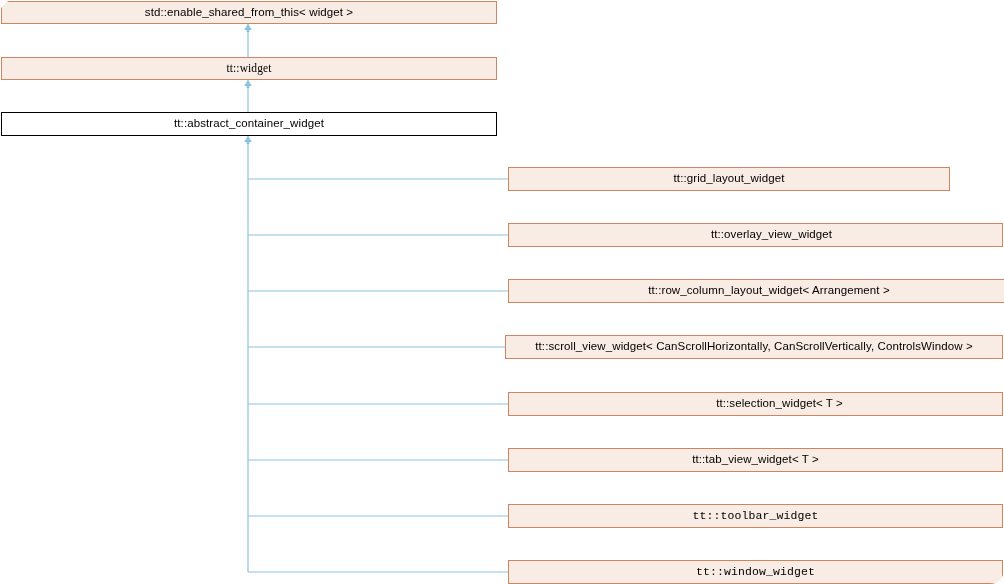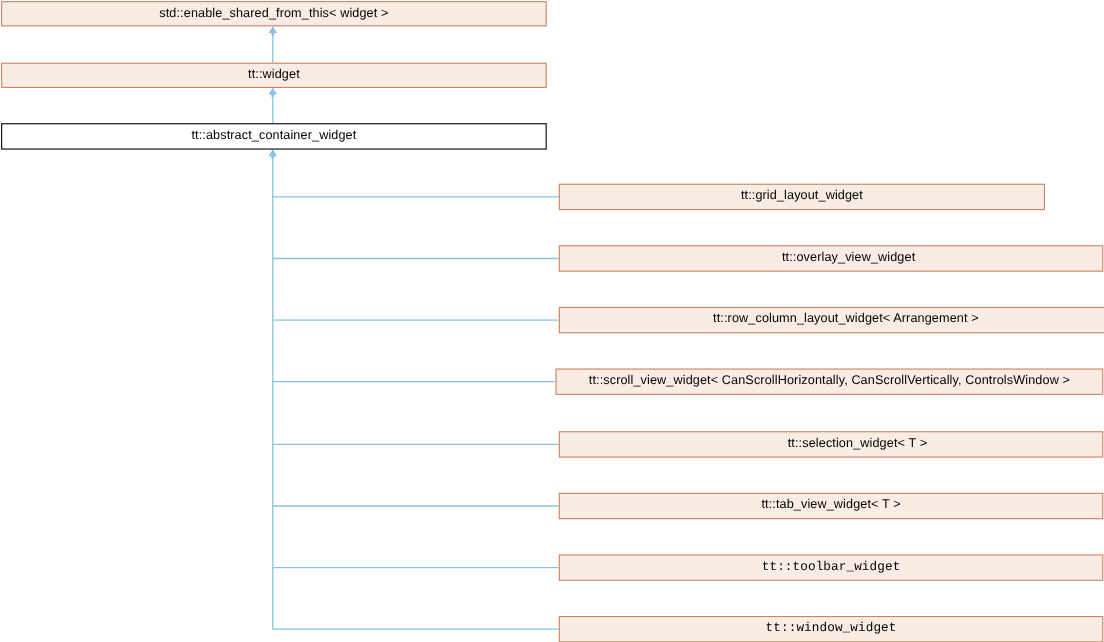--- a/index.html
+++ b/index.html
@@ -9,20 +9,21 @@
   }
   body {
     font-family: "Liberation Sans", "DejaVu Sans", sans-serif;
   }
   #diagram {
     position: relative;
     width: 1004px;
     height: 584px;
     background: #ffffff;
     overflow: hidden;
+    border-radius: 14px;
   }
   .node {
     position: absolute;
     box-sizing: border-box;
     display: flex;
     align-items: center;
     justify-content: center;
     font-size: 11.5px;
     line-height: 1;
     color: #000000;
@@ -77,21 +78,21 @@
         <path d="M 248 24 l -4 6 l 2.6 0 l 0 2 l 2.8 0 l 0 -2 l 2.6 0 Z" class="link-arrow"></path>
         <path d="M 248 80 l -4 6 l 2.6 0 l 0 2 l 2.8 0 l 0 -2 l 2.6 0 Z" class="link-arrow"></path>
         <path d="M 248 136 l -4 6 l 2.6 0 l 0 2 l 2.8 0 l 0 -2 l 2.6 0 Z" class="link-arrow"></path>
       </g>
   </svg>
 
   <div id="nodes-layer">
       <div class="node filled" style="left: 1px; top: 1px; width: 496px; height: 23px;">
         <span>std::enable_shared_from_this&lt; widget &gt;</span>
       </div>
-      <div class="node filled" style="left: 1px; top: 57px; width: 496px; height: 23px;">
+      <div class="node filled" style="left: 1px; top: 57px; width: 496px; height: 23px; font-family: Liberation Serif, serif;">
         <span>tt::widget</span>
       </div>
       <div class="node current" style="left: 1px; top: 112px; width: 496px; height: 24px;">
         <span>tt::abstract_container_widget</span>
       </div>
       <div class="node filled" style="left: 508px; top: 167px; width: 442px; height: 24px;">
         <span>tt::grid_layout_widget</span>
       </div>
       <div class="node filled" style="left: 508px; top: 223px; width: 495px; height: 24px; padding-left: 32px;">
         <span>tt::overlay_view_widget</span>

